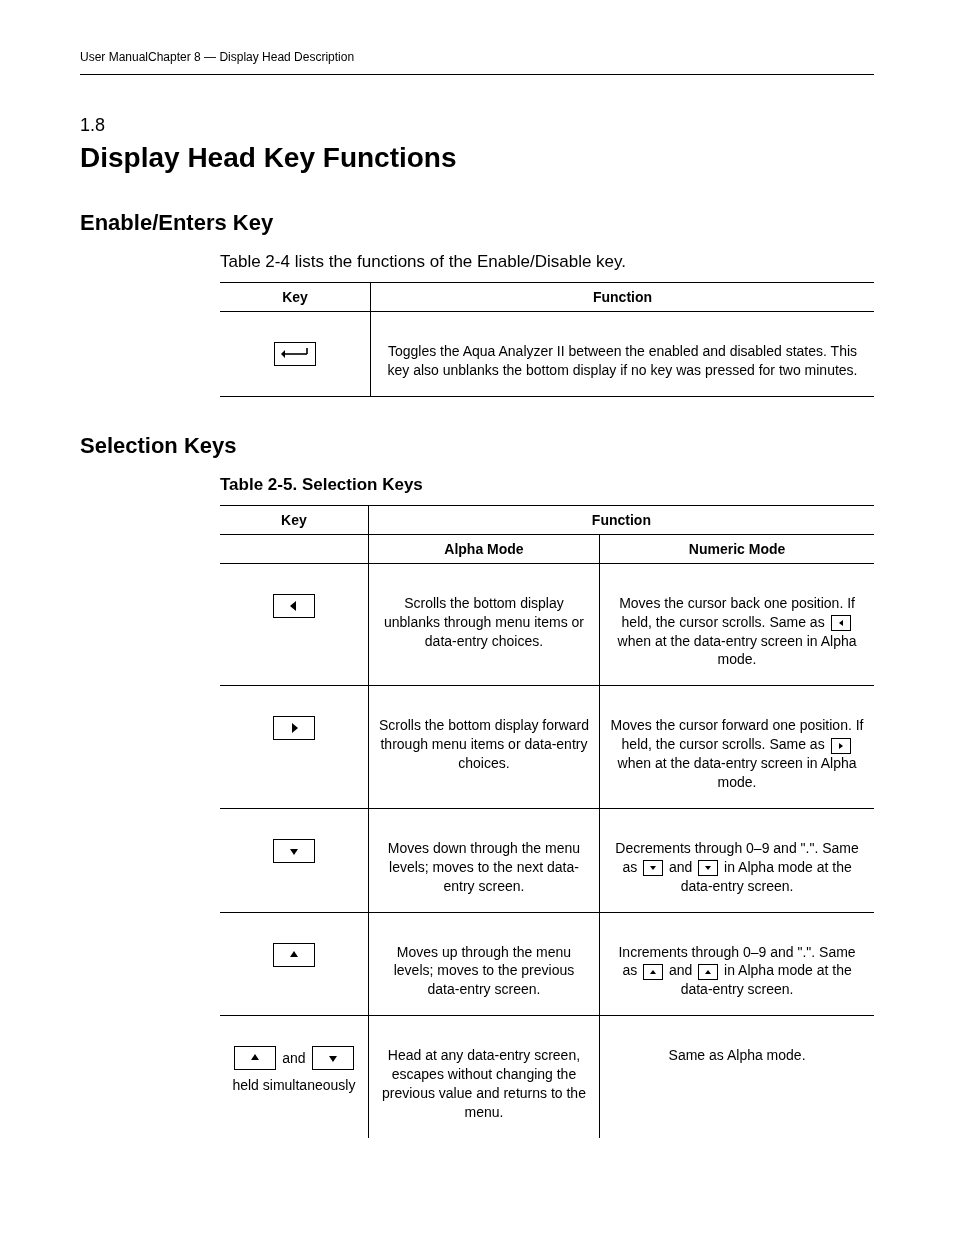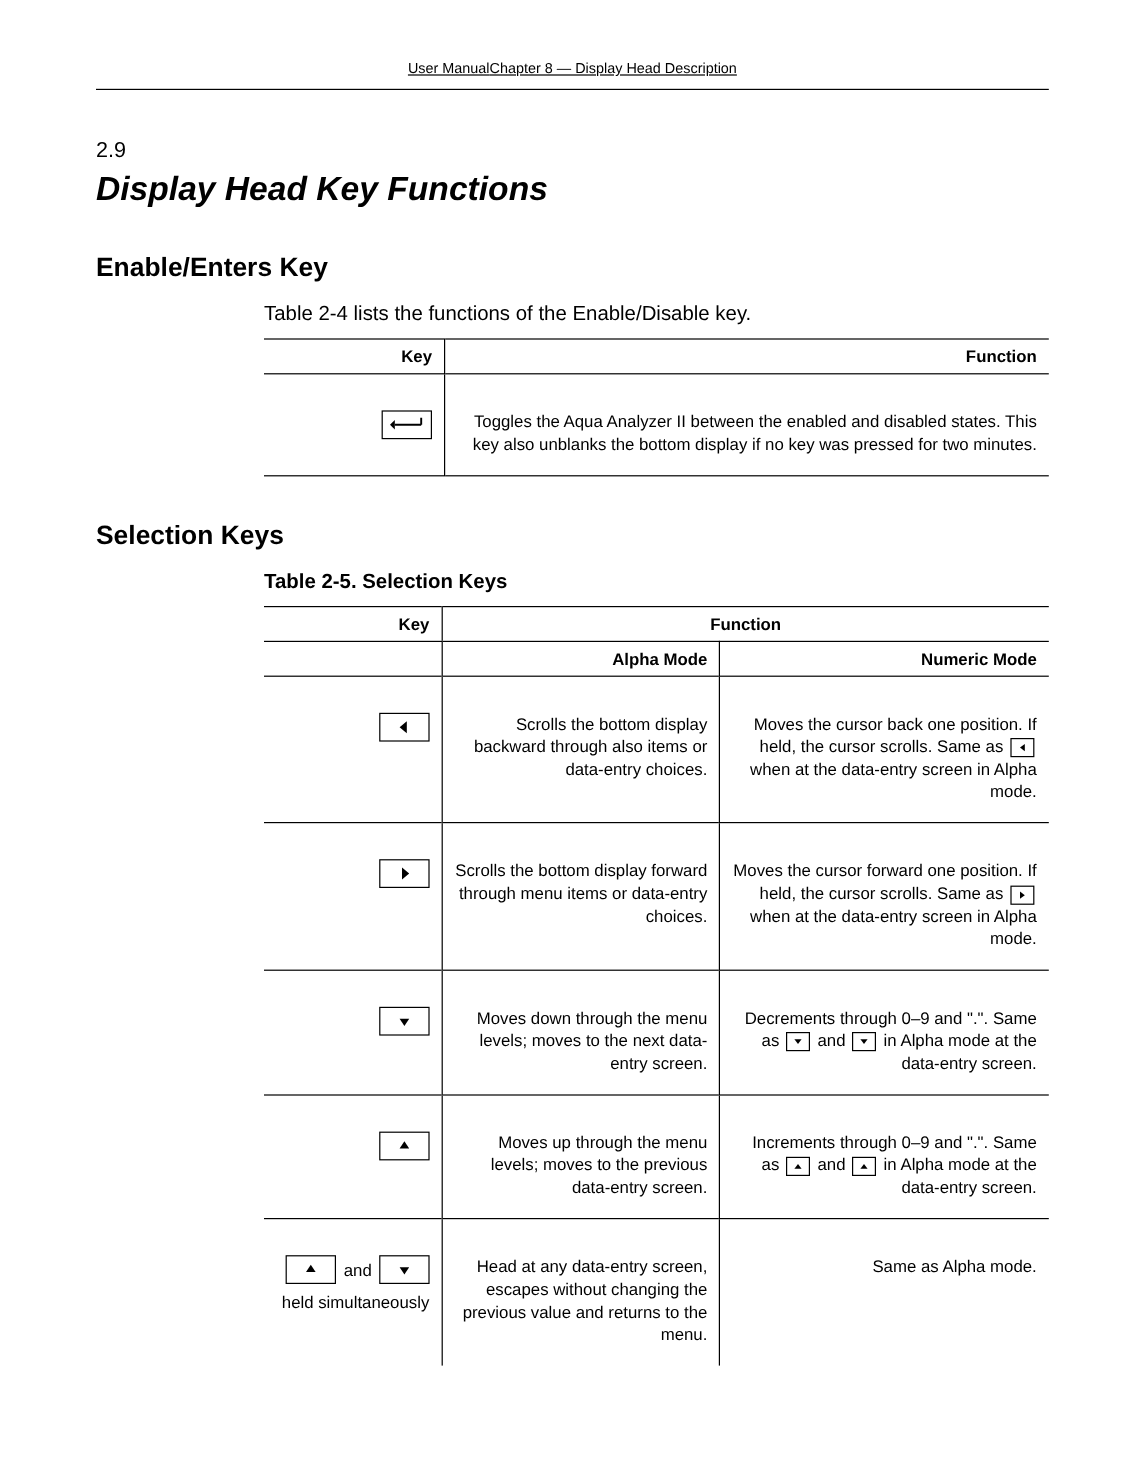--- a/index.html
+++ b/index.html
@@ -14,36 +14,34 @@
     padding: 50px 80px 60px 80px;
     position: relative;
   }
   .header-line {
     border-top: 1.5px solid #000;
     margin-top: 10px;
     margin-bottom: 6px;
   }
   .header-row {
     display: flex;
-    justify-content: center;
+    justify-content: flex-start;
     font-size: 12px;
     margin-bottom: 4px;
-    text-decoration: underline;
   }
   .chapter-num {
     font-size: 18px;
     font-weight: normal;
     margin-top: 40px;
     margin-bottom: 6px;
   }
   .chapter-title {
     font-size: 28px;
     font-weight: bold;
     margin: 0;
-    font-style: italic;
   }
   .section-title {
     font-size: 22px;
     font-weight: bold;
     margin-top: 36px;
     margin-bottom: 16px;
   }
   .table-intro {
     font-size: 17px;
     margin-bottom: 10px;
@@ -52,21 +50,21 @@
     margin-left: 140px;
   }
   table {
     border-collapse: collapse;
     width: 100%;
     font-size: 14px;
   }
   table.func th, table.func td {
     padding: 6px 10px 6px 10px;
     vertical-align: top;
-    text-align: right;
+    text-align: center;
   }
   table.func .toprule { border-top: 1.5px solid #000; }
   table.func .midrule { border-top: 1px solid #000; }
   table.func .botrule { border-bottom: 1.5px solid #000; }
   table.func th { font-weight: bold; }
   .col-key   { width: 130px; }
   .col-func  { width: auto; }
   .col-alpha { width: 250px; }
   .col-num   { width: 300px; }
   .vsep { border-left: 1px solid #000; }
@@ -106,21 +104,21 @@
 <body>
 
 <div class="page">
 
   <div class="header-row">
     <span>User Manual</span>
     <span>Chapter 8 — Display Head Description</span>
   </div>
   <div class="header-line"></div>
 
-  <div class="chapter-num">2.9</div>
+  <div class="chapter-num">1.8</div>
   <h1 class="chapter-title">Display Head Key Functions</h1>
 
   <h2 class="section-title">Enable/Enters Key</h2>
 
   <div class="indent-block">
     <div class="table-intro">Table 2-4 lists the functions of the Enable/Disable key.</div>
 
     <table class="func">
       <tbody>
           <tr class="toprule">
@@ -168,21 +166,21 @@
         <td class="center-key">
           <div class="cell-block">
             <span class="keybox">
               <svg class="arrow" width="14" height="14" viewBox="0 0 14 14">
                     <polygon points="9,2 9,12 3,7" fill="#000"></polygon>
                   </svg>
             </span>
           </div>
         </td>
         <td class="vsep">
-              <div class="cell-block">Scrolls the bottom display backward through also items or data-entry choices.</div>
+              <div class="cell-block">Scrolls the bottom display unblanks through menu items or data-entry choices.</div>
             </td>
         <td class="vsep">
               <div class="cell-block">
           Moves the cursor back one position. If held, the cursor scrolls. Same as
           <span class="keybox small inline-key">
             <svg class="arrow" width="8" height="8" viewBox="0 0 8 8">
                     <polygon points="6,1 6,7 2,4" fill="#000"></polygon>
                   </svg>
           </span>
           when at the data-entry screen in Alpha mode.

